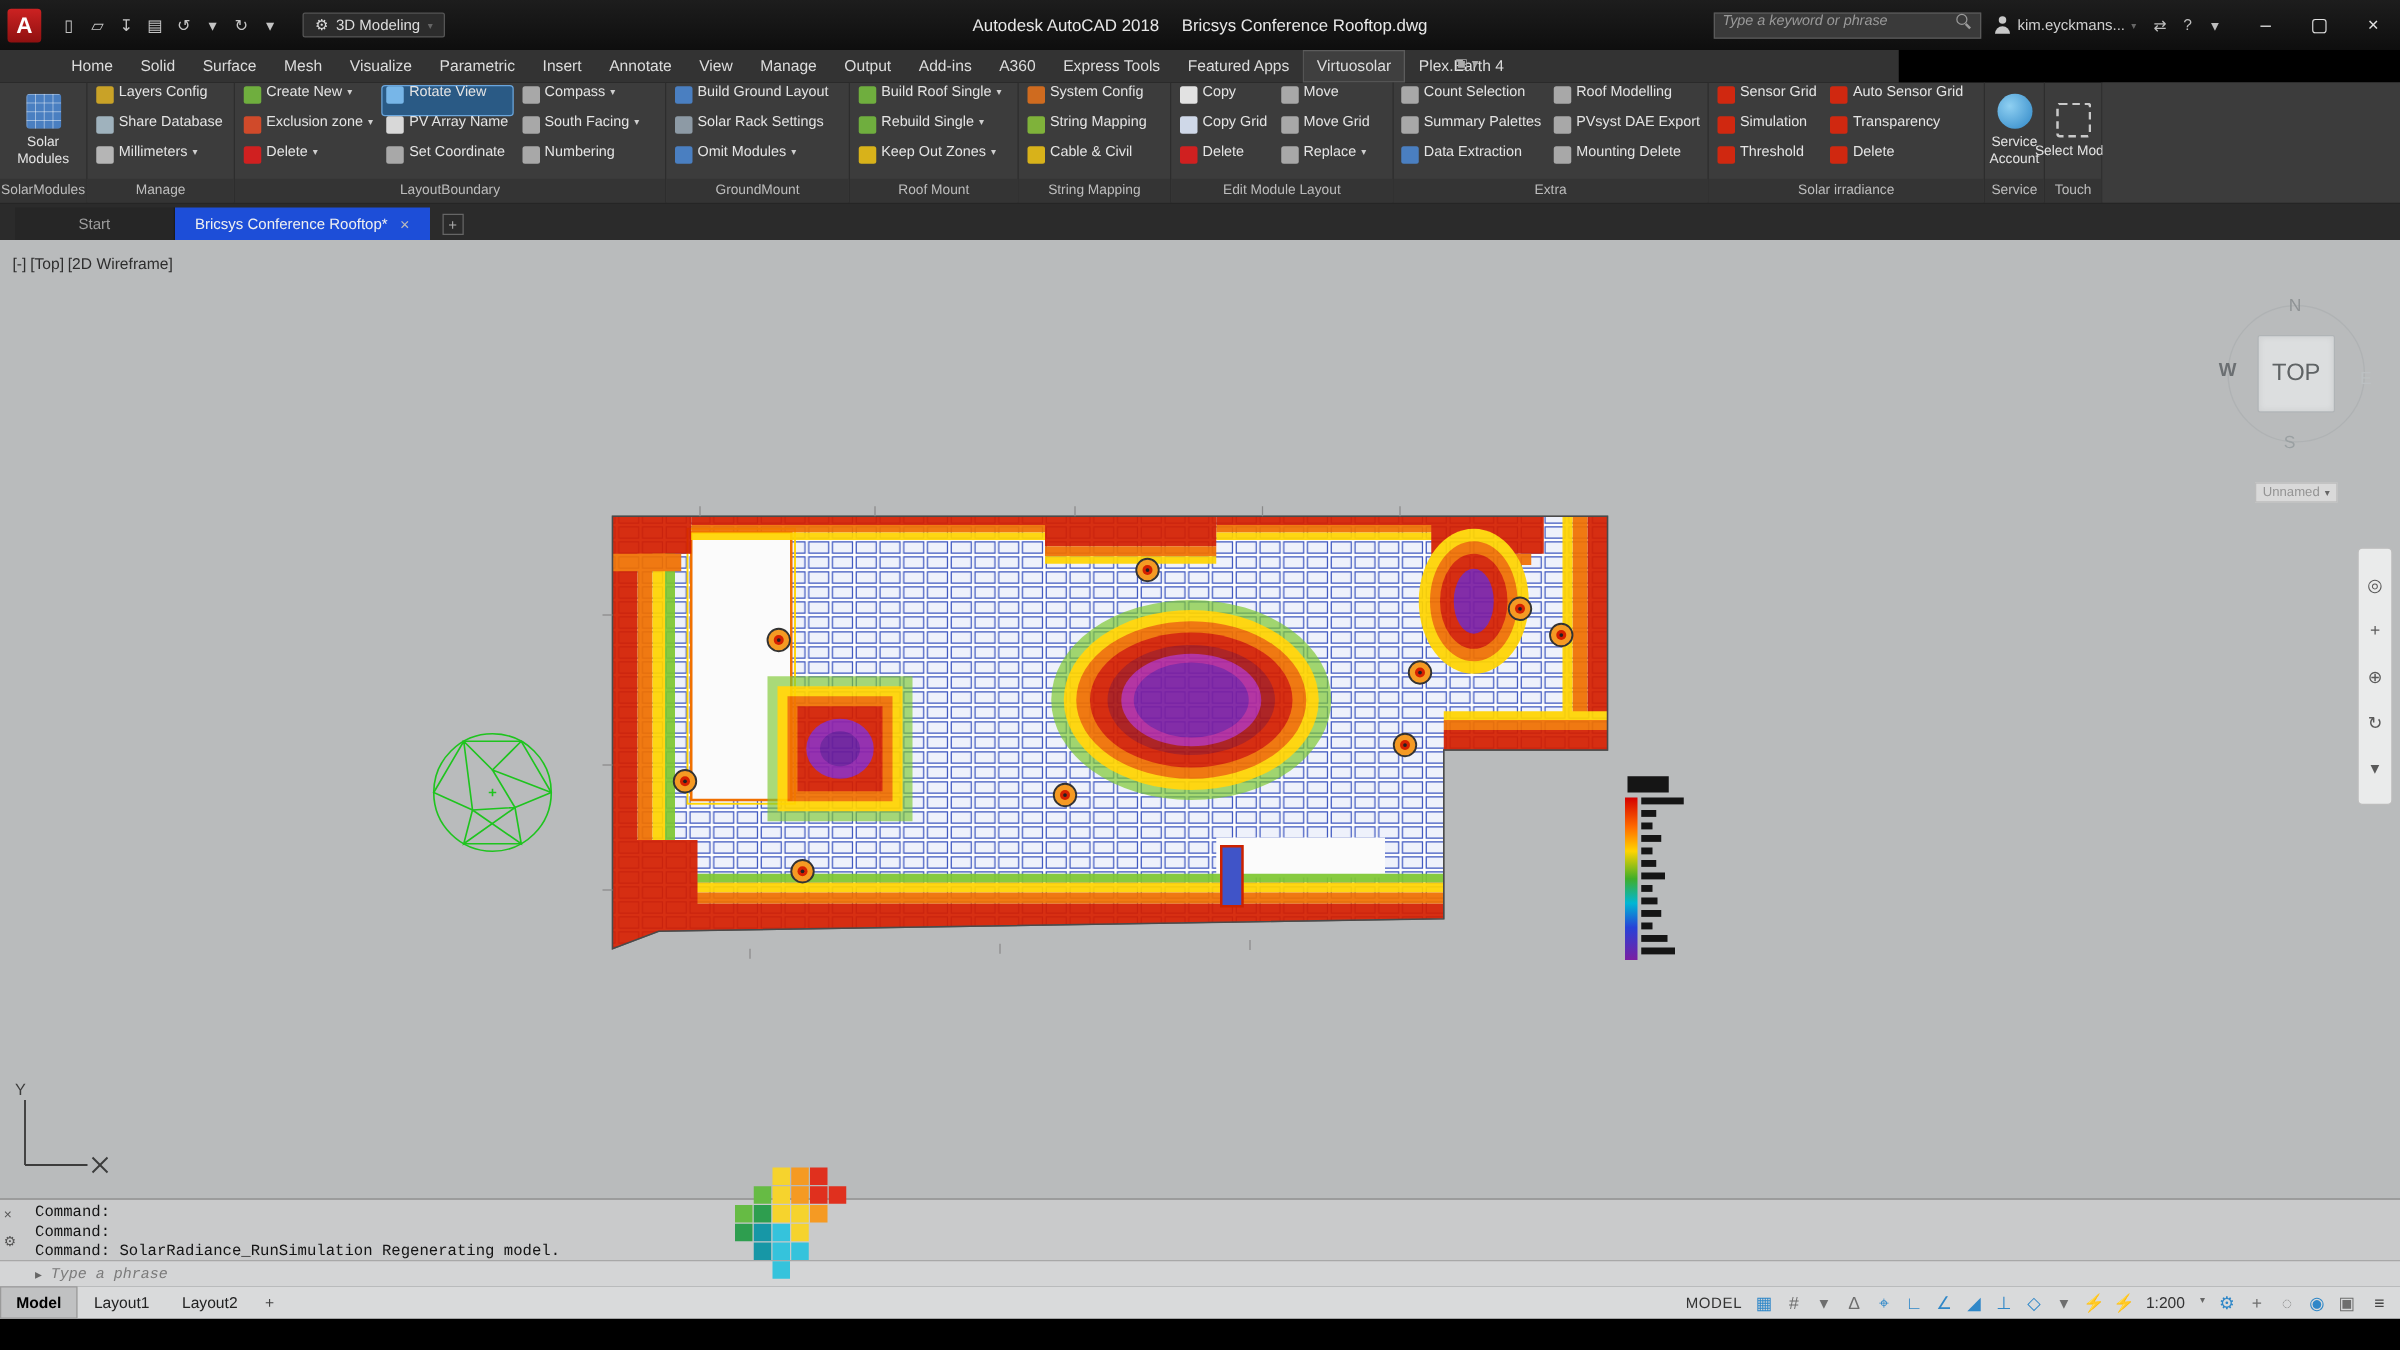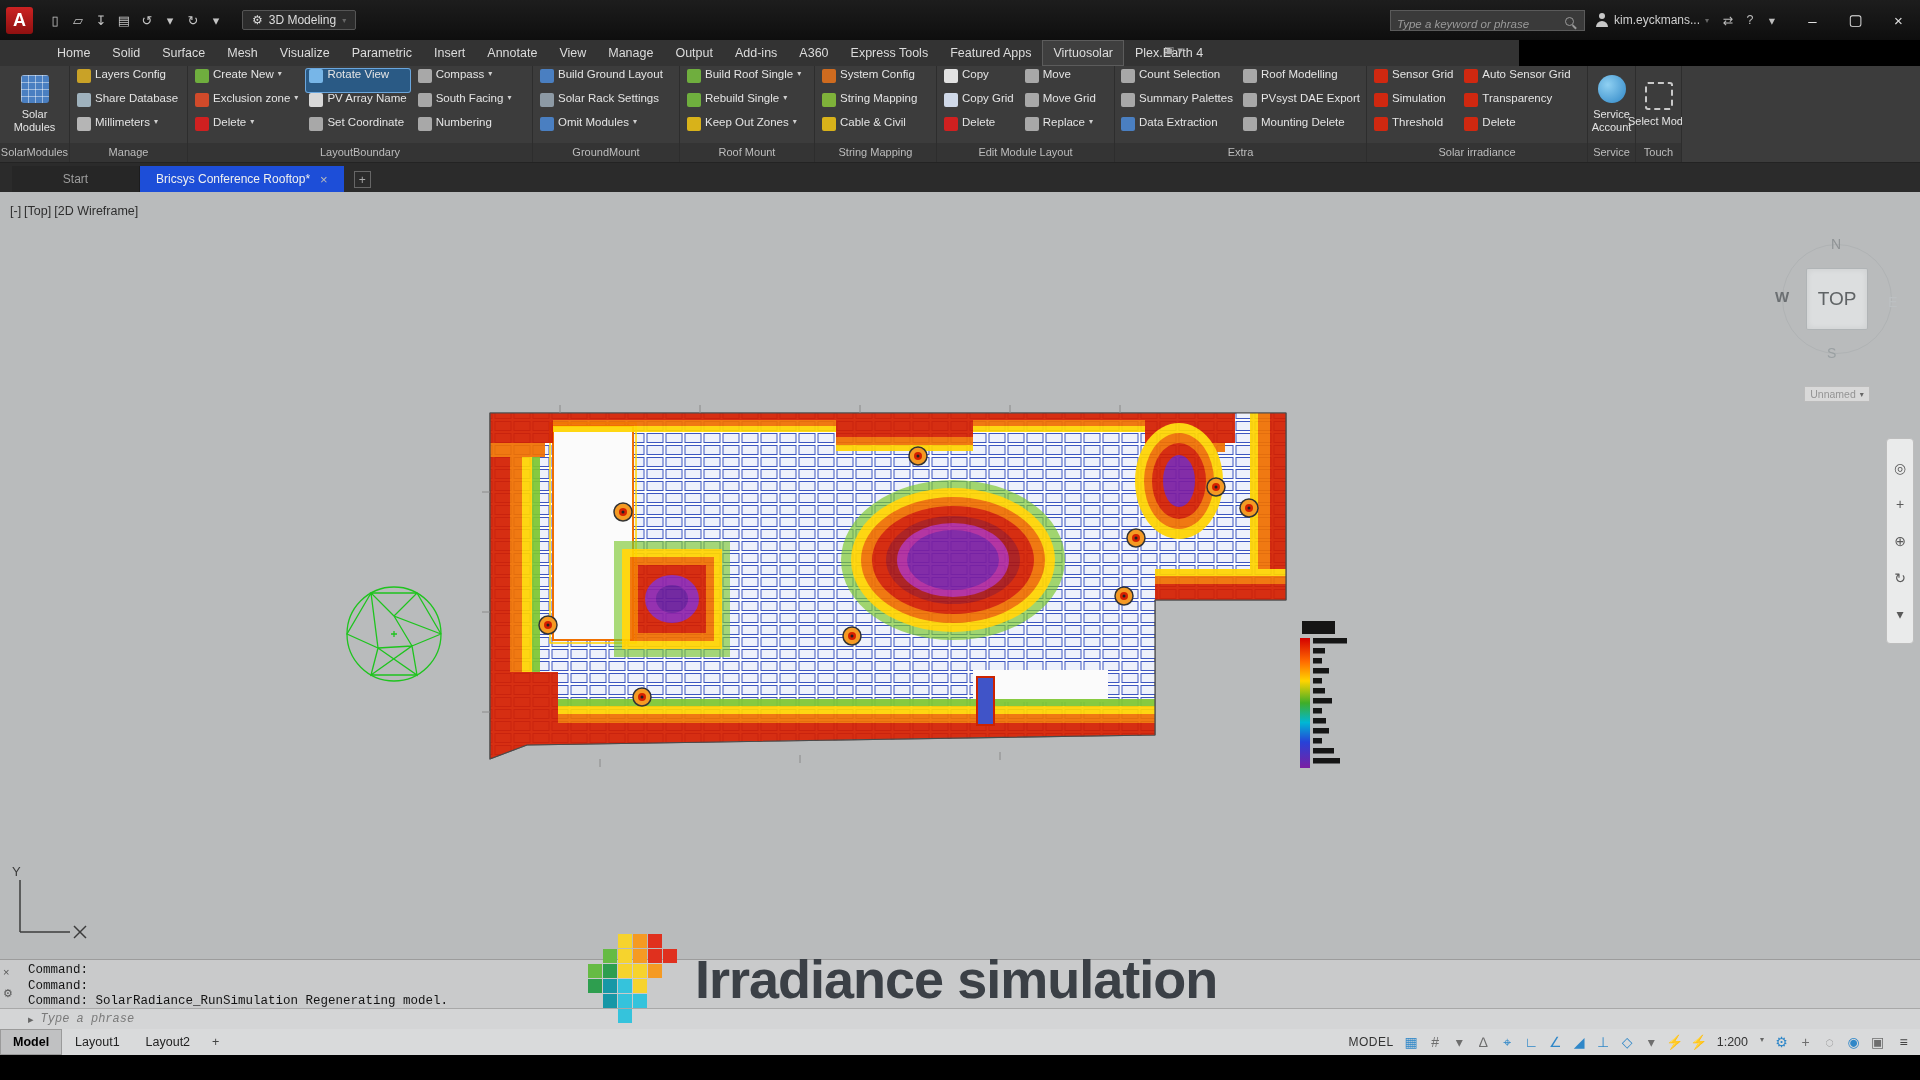--- a/index.html
+++ b/index.html
@@ -8,21 +8,21 @@
   .abs{position:absolute}
 
   
   #titlebar{position:absolute;left:0;top:0;width:1920px;height:40px;background:linear-gradient(#1d1d1d,#0e0e0e);display:flex;align-items:center;color:#d8d8d8}
   #app-logo{width:27px;height:27px;margin-left:6px;background:linear-gradient(#c22,#8f1010);border-radius:3px;color:#fff;font-weight:bold;font-size:18px;display:flex;align-items:center;justify-content:center}
   #qat{display:flex;align-items:center;gap:3px;margin-left:12px}
   .qicon{width:20px;height:22px;display:flex;align-items:center;justify-content:center;font-size:13px;color:#c4c4c4}
   #workspace-pill{display:flex;align-items:center;gap:6px;margin-left:16px;padding:2px 9px;border:1px solid #555;background:#2c2c2c;border-radius:2px;font-size:12px;color:#ddd}
   #title-center{position:absolute;left:50%;top:0;height:40px;transform:translateX(-50%);display:flex;gap:18px;align-items:center;font-size:13.5px;color:#e8e8e8;white-space:nowrap}
   #tb-right{position:absolute;right:0;top:0;height:40px;display:flex;align-items:center;gap:10px}
-  #search-box{display:flex;align-items:flex-end;gap:6px;width:195px;height:21px;background:#3a3a3a;border:1px solid #5a5a5a;padding:0 6px}
+  #search-box{display:flex;align-items:flex-start;gap:6px;width:214px;height:21px;background:#3a3a3a;border:1px solid #5a5a5a;padding:0 6px}
   #search-box input{flex:1;background:transparent;border:0;outline:0;color:#ccc;font-style:italic;font-size:11.5px;font-family:"Liberation Sans",sans-serif}
   #search-box input::placeholder{color:#9a9a9a}
   .mag{width:13px;height:13px;position:relative;flex:none}
   .mag::before{content:"";position:absolute;width:7px;height:7px;border:1.5px solid #9a9a9a;border-radius:50%;left:0;top:0}
   .mag::after{content:"";position:absolute;width:5px;height:1.5px;background:#9a9a9a;transform:rotate(45deg);left:7px;top:9px}
   .person{width:14px;height:14px;position:relative}
   .person::before{content:"";position:absolute;top:0;left:4px;width:6px;height:6px;border-radius:50%;background:#c8c8c8}
   .person::after{content:"";position:absolute;bottom:0;left:1px;width:12px;height:6px;border-radius:6px 6px 0 0;background:#c8c8c8}
   #signin{display:flex;align-items:center;gap:5px;font-size:12px;color:#cfcfcf}
   .tb-icon{font-size:12.5px;color:#bdbdbd;width:18px;text-align:center}
@@ -115,20 +115,24 @@
       <span class="qicon">▤</span>
       <span class="qicon">↺</span>
       <span class="qicon">▾</span>
       <span class="qicon">↻</span>
       <span class="qicon">▾</span>
     </div>
   <div id="workspace-pill">
     <span>⚙</span>
     <span>3D Modeling</span>
     <span class="carat">▾</span>
+  </div>
+  <div id="title-center">
+    <span>Autodesk AutoCAD 2018</span>
+    <span>Bricsys Conference Rooftop.dwg</span>
   </div>
   <div id="tb-right">
     <div id="search-box">
       <input placeholder="Type a keyword or phrase" style="">
       <span class="mag"></span>
     </div>
     <div id="signin">
       <span class="person"></span>
       <span>kim.eyckmans...</span>
       <span class="carat">▾</span>
@@ -752,21 +756,20 @@
       <span class="lcell" style="background: rgb(53, 195, 220);"></span>
       <span class="lcell" style="visibility: hidden;"></span>
       <span class="lcell" style="visibility: hidden;"></span>
       <span class="lcell" style="visibility: hidden;"></span>
       <span class="lcell" style="visibility: hidden;"></span>
       <span class="lcell" style="background: rgb(53, 195, 220);"></span>
       <span class="lcell" style="visibility: hidden;"></span>
       <span class="lcell" style="visibility: hidden;"></span>
       <span class="lcell" style="visibility: hidden;"></span>
     </div>
-  <div id="overlay-title">Irradiance simulation</div>
 </div>
 
 <div id="statusbar">
   <div id="sb-tabs">
 
   <div class="stab active activef">Model</div>
       <div class="stab">Layout1</div>
       <div class="stab">Layout2</div>
     </div>
   <div id="sb-newlayout">+</div>

